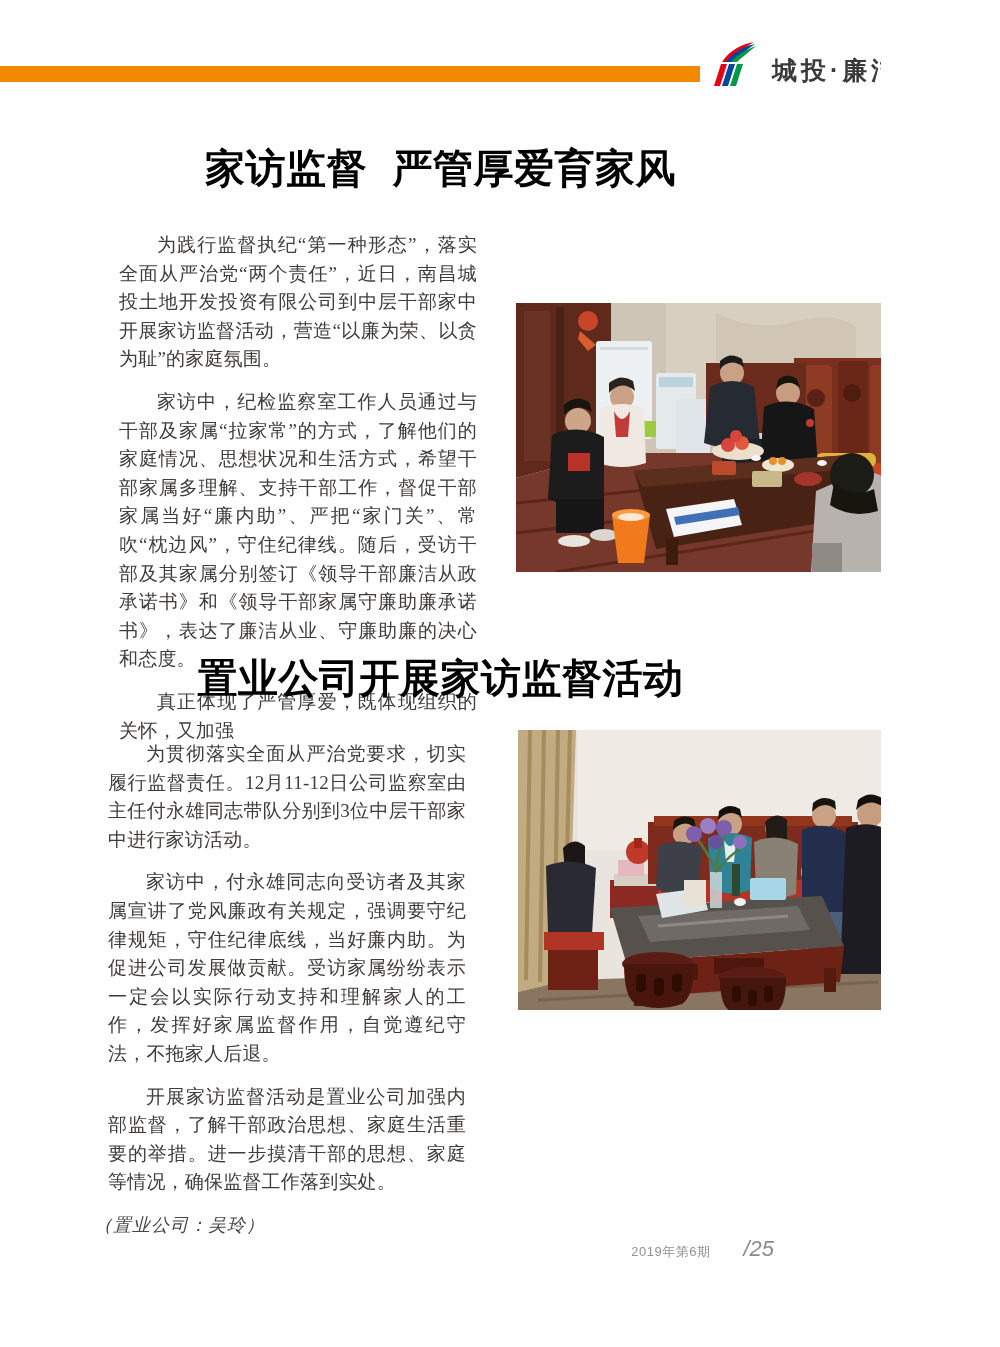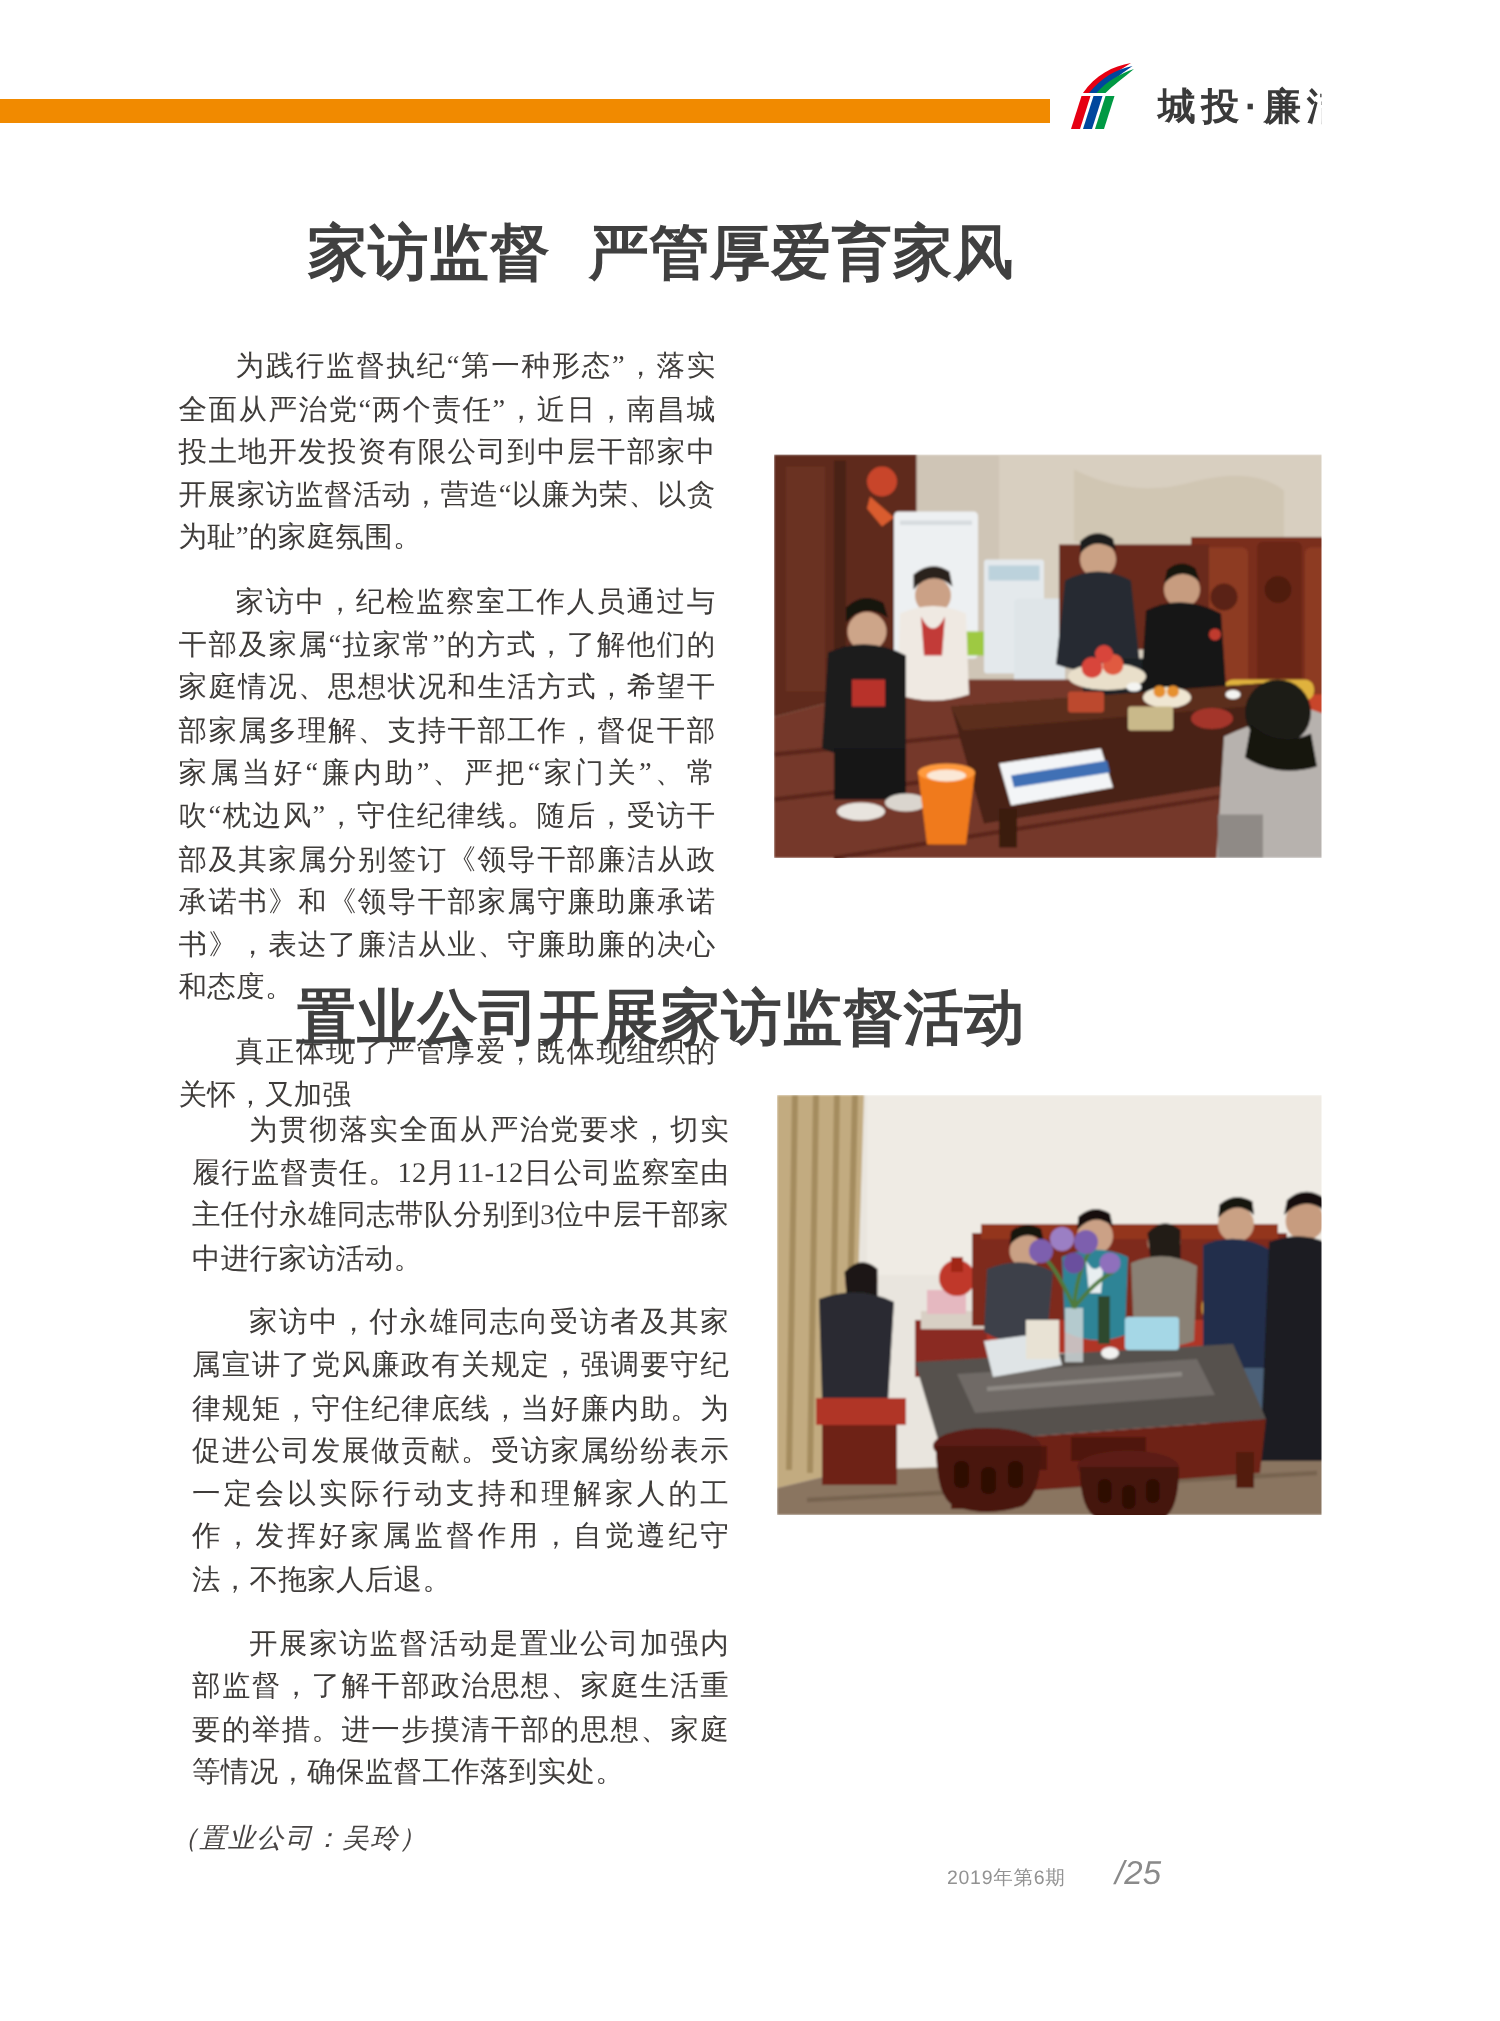--- a/index.html
+++ b/index.html
@@ -12,29 +12,29 @@
   .brand{position:absolute;left:708px;top:40px;display:flex;align-items:flex-end;}
   .brand-logo{width:52px;height:48px;display:block;}
   .brand-text{
     font-family:"Liberation Sans", sans-serif;font-weight:bold;font-size:25px;
     color:#3a3a3a;letter-spacing:4px;margin-left:12px;padding-bottom:1px;white-space:nowrap;
   }
   
   .article-title{
     position:absolute;left:0;width:100%;text-align:center;margin:0;
     font-family:"Liberation Sans", sans-serif;font-weight:800;font-size:40px;
-    color:#404040;letter-spacing:0.5px;word-spacing:14px;white-space:nowrap;
+    color:#000000;letter-spacing:0.5px;word-spacing:14px;white-space:nowrap;
   }
   #title1{top:141px;}
   #title2{top:651px;}
   
   .col{position:absolute;}
   .a1-left {left:105px;top:217px;width:386px;}
   .a1-right{left:497px;top:217px;width:400px;}
-  .a2-left {left:114px;top:726px;width:386px;}
+  .a2-left {left:94px;top:726px;width:386px;}
   p.body{
     margin:14px;font-size:19px;line-height:28.6px;color:#3f3c3a;
     text-align:justify;text-indent:2em;letter-spacing:0.2px;
   }
   p.body.no-indent{text-indent:0;}
   .byline{
     margin:0;font-size:18px;line-height:28.6px;color:#474443;
     font-style:italic;text-align:left;letter-spacing:1px;
   }
   

